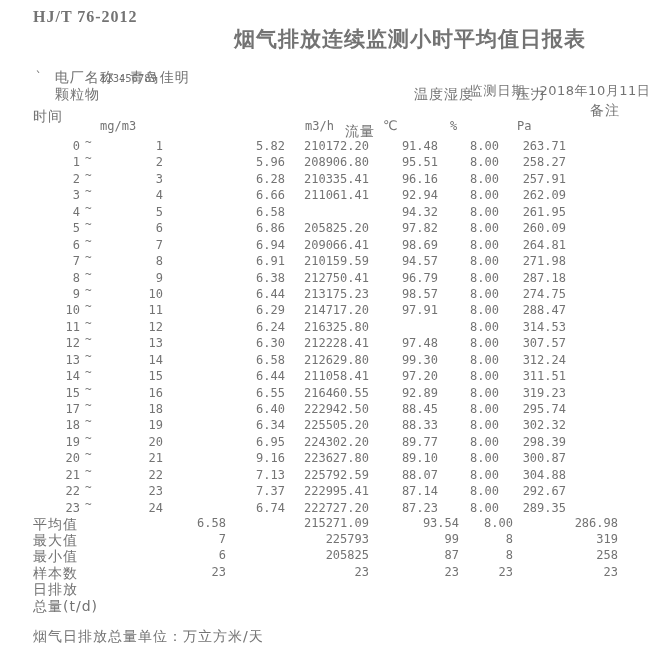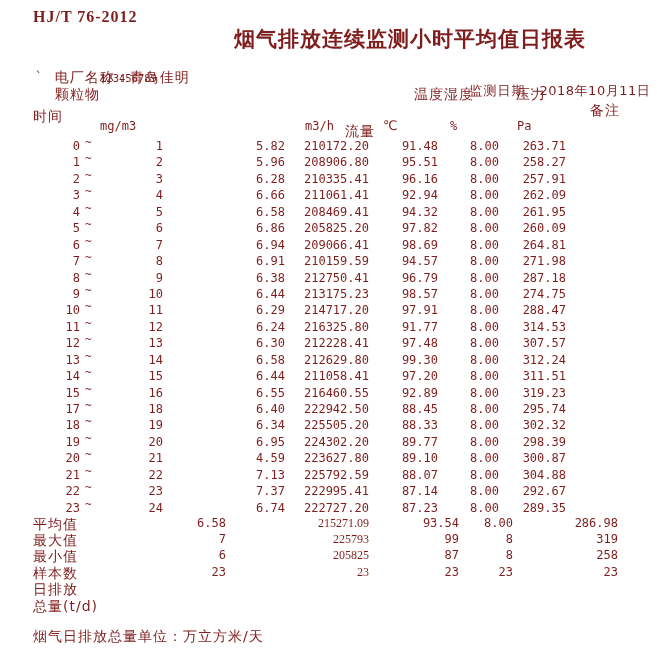--- a/index.html
+++ b/index.html
@@ -1,21 +1,21 @@
 <!DOCTYPE html>
 <html><head>
 <meta charset="utf-8">
 <style>
   html, body { margin: 0; padding: 0; background: #fff; }
   .page {
     position: relative;
     width: 657px;
     height: 656px;
     background: #ffffff;
-    color: #7f1d1d;
+    color: #737373;
     overflow: hidden;
     font-family: "DejaVu Sans", sans-serif;
   }
   .abs { position: absolute; white-space: pre; }
   .cjk { font-family: "DejaVu Sans", sans-serif; font-size: 14px; letter-spacing: 1px; }
   .num { font-family: "DejaVu Sans Mono", monospace; font-size: 12px; }
 
   .std-code {
     left: 33px; top: 8px;
     font-family: "Liberation Serif", serif;
@@ -61,21 +61,21 @@
   .f-dust  { width: 285px; }
   .f-flow  { width: 369px; }
   .f-temp  { width: 438px; }
   .f-hum   { width: 499px; }
   .f-press { width: 566px; }
 
   .summary-rows { position: absolute; left: 0; top: 516px; width: 657px; }
   .srow { position: relative; height: 16.2px; }
   .s-label { position: absolute; left: 33px; top: 0; font-size: 14px; letter-spacing: 1px; white-space: pre; }
   .s-dust  { width: 226px; }
-  .s-flow  { width: 369px; font-family: Liberation Serif, serif; }
+  .s-flow  { width: 369px; }
   .s-temp  { width: 447px; padding-left: 12px; }
   .s-hum   { width: 513px; }
   .s-press { width: 586px; margin-left: 32px; }
 
   .daily-emission { left: 33px; top: 581px; }
   .daily-total    { left: 33px; top: 598px; }
   .unit-note      { left: 33px; top: 628px; }
 </style>
 </head>
 <body>
@@ -148,21 +148,20 @@
         <span class="cell f-flow">211061.41</span>
         <span class="cell f-temp">92.94</span>
         <span class="cell f-hum">8.00</span>
         <span class="cell f-press">262.09</span>
       </div>
       <div class="hrow">
         <span class="cell f-start">4</span>
         <span class="cell-tilde">~</span>
         <span class="cell f-end">5</span>
         <span class="cell f-dust">6.58</span>
-        <span class="cell f-flow">208469.41</span>
         <span class="cell f-temp">94.32</span>
         <span class="cell f-hum">8.00</span>
         <span class="cell f-press">261.95</span>
       </div>
       <div class="hrow">
         <span class="cell f-start">5</span>
         <span class="cell-tilde">~</span>
         <span class="cell f-end">6</span>
         <span class="cell f-dust">6.86</span>
         <span class="cell f-flow">205825.20</span>
@@ -219,21 +218,20 @@
         <span class="cell f-temp">97.91</span>
         <span class="cell f-hum">8.00</span>
         <span class="cell f-press">288.47</span>
       </div>
       <div class="hrow">
         <span class="cell f-start">11</span>
         <span class="cell-tilde">~</span>
         <span class="cell f-end">12</span>
         <span class="cell f-dust">6.24</span>
         <span class="cell f-flow">216325.80</span>
-        <span class="cell f-temp">91.77</span>
         <span class="cell f-hum">8.00</span>
         <span class="cell f-press">314.53</span>
       </div>
       <div class="hrow">
         <span class="cell f-start">12</span>
         <span class="cell-tilde">~</span>
         <span class="cell f-end">13</span>
         <span class="cell f-dust">6.30</span>
         <span class="cell f-flow">212228.41</span>
         <span class="cell f-temp">97.48</span>
@@ -297,21 +295,21 @@
         <span class="cell f-dust">6.95</span>
         <span class="cell f-flow">224302.20</span>
         <span class="cell f-temp">89.77</span>
         <span class="cell f-hum">8.00</span>
         <span class="cell f-press">298.39</span>
       </div>
       <div class="hrow">
         <span class="cell f-start">20</span>
         <span class="cell-tilde">~</span>
         <span class="cell f-end">21</span>
-        <span class="cell f-dust">4.59</span>
+        <span class="cell f-dust">9.16</span>
         <span class="cell f-flow">223627.80</span>
         <span class="cell f-temp">89.10</span>
         <span class="cell f-hum">8.00</span>
         <span class="cell f-press">300.87</span>
       </div>
       <div class="hrow">
         <span class="cell f-start">21</span>
         <span class="cell-tilde">~</span>
         <span class="cell f-end">22</span>
         <span class="cell f-dust">7.13</span>

